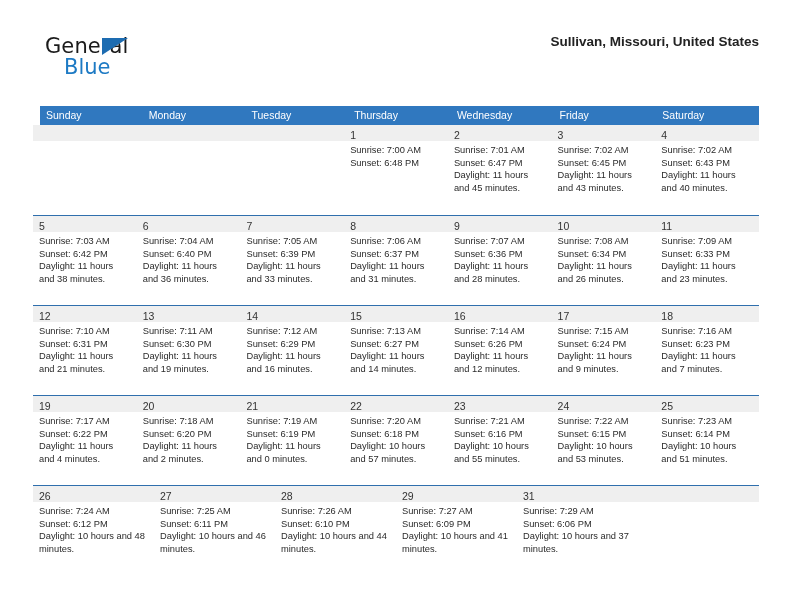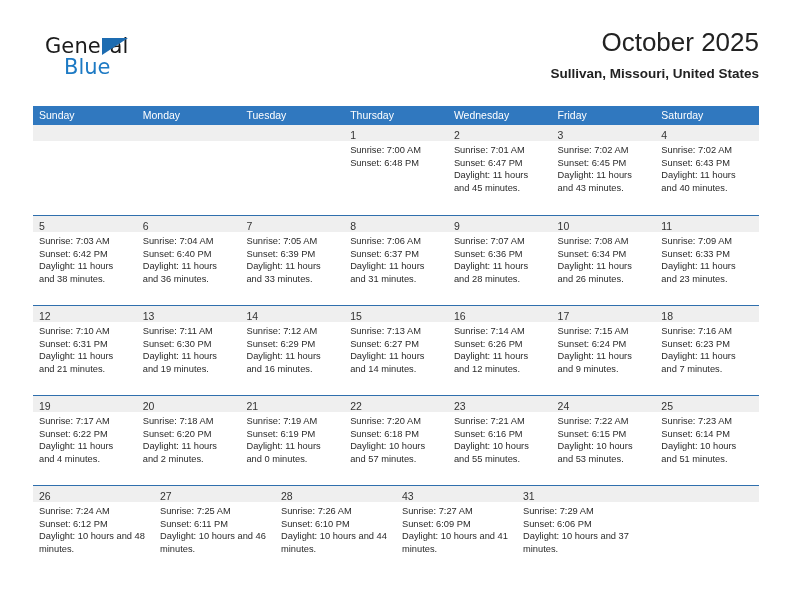--- a/index.html
+++ b/index.html
@@ -91,20 +91,21 @@
   .calendar {
     position: absolute;
     left: 33px;
     top: 106px;
     width: 726px;
   }
   .weekday-row {
     display: flex;
     background: #3078bf;
     height: 19px;
+    margin-left: 7px;
   }
   .weekday {
     flex: 1 1 0;
     color: #ffffff;
     font-size: 10.5px;
     line-height: 19px;
     padding-left: 6px;
     box-sizing: border-box;
     white-space: nowrap;
   }
@@ -154,21 +155,20 @@
 
   <div class="header">
 
     <div class="logo">
       <span class="logo-general">General</span>
       <span class="logo-tri"></span>
       <span class="logo-blue">Blue</span>
     </div>
 
     <div class="title-block">
-      <div class="cal-title">October 2025</div>
       <div class="cal-subtitle">Sullivan, Missouri, United States</div>
     </div>
 
   </div>
 
   <div class="calendar">
     <div class="weekday-row" id="weekday-row">
         <div class="weekday">Sunday</div>
         <div class="weekday">Monday</div>
         <div class="weekday">Tuesday</div>
@@ -413,21 +413,21 @@
           </div>
           <div class="day-cell">
             <div class="day-number-band"><span class="day-number">28</span></div>
             <div class="day-body">
               <div class="day-line">Sunrise: 7:26 AM</div>
               <div class="day-line">Sunset: 6:10 PM</div>
               <div class="day-line wrap">Daylight: 10 hours and 44 minutes.</div>
             </div>
           </div>
           <div class="day-cell">
-            <div class="day-number-band"><span class="day-number">43</span></div>
+            <div class="day-number-band"><span class="day-number">29</span></div>
             <div class="day-body">
               <div class="day-line">Sunrise: 7:27 AM</div>
               <div class="day-line">Sunset: 6:09 PM</div>
               <div class="day-line wrap">Daylight: 10 hours and 41 minutes.</div>
             </div>
           </div>
           <div class="day-cell">
             <div class="day-number-band"><span class="day-number">31</span></div>
             <div class="day-body">
               <div class="day-line">Sunrise: 7:29 AM</div>

